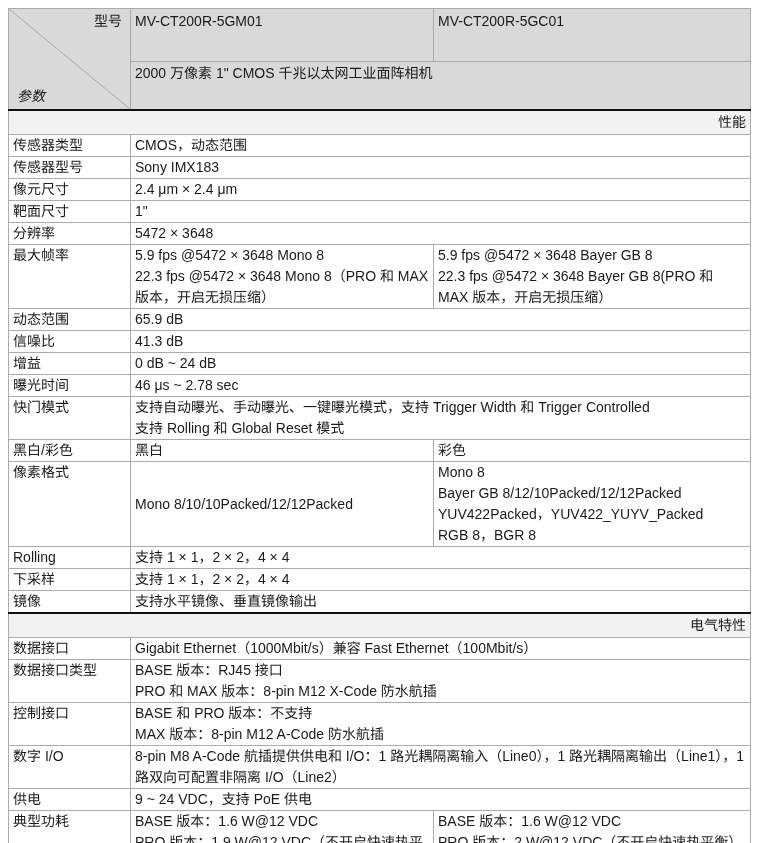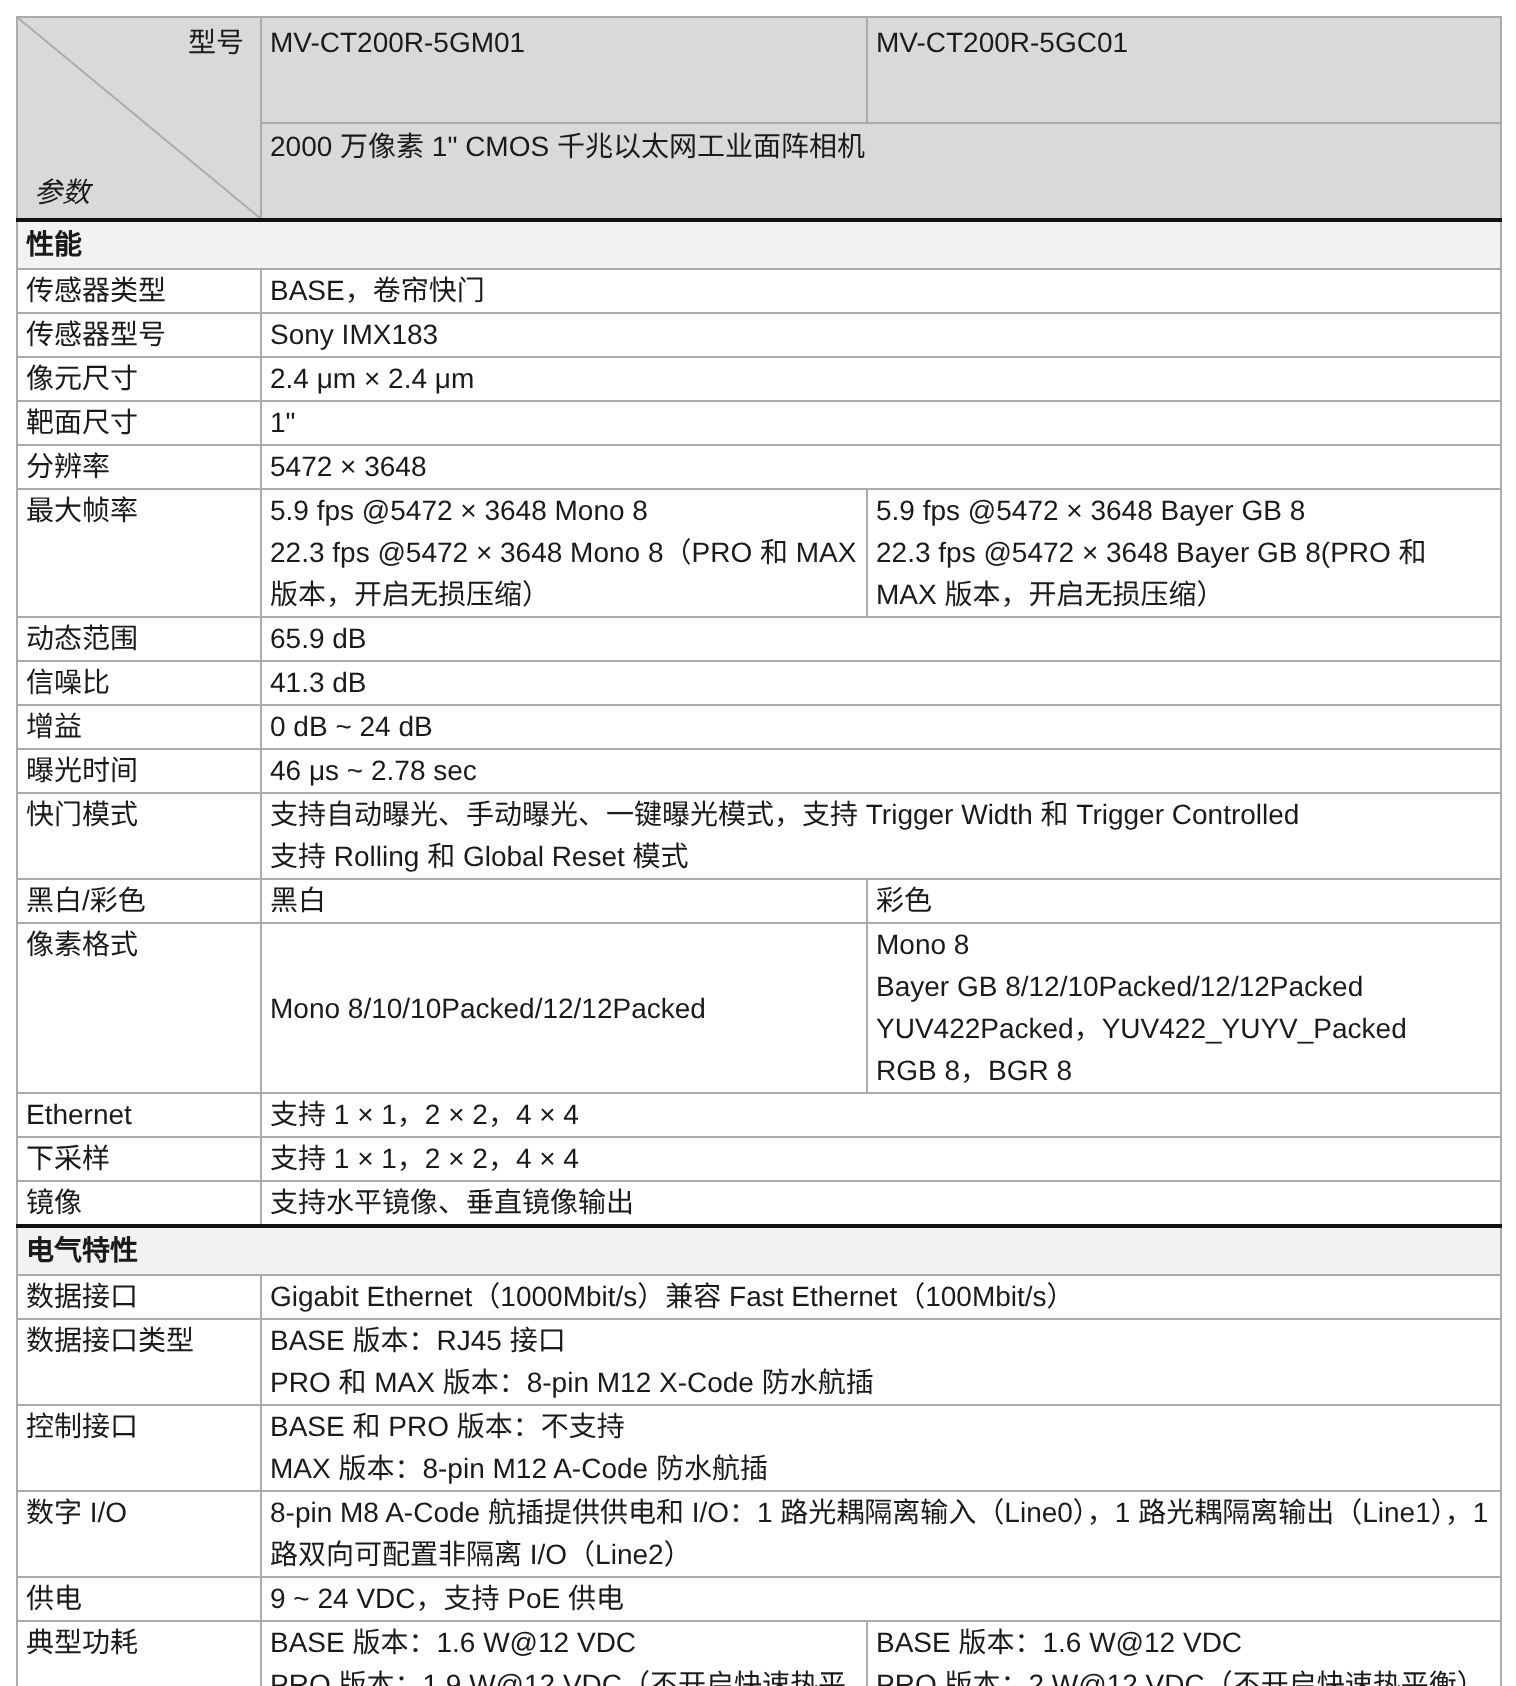--- a/index.html
+++ b/index.html
@@ -26,22 +26,22 @@
     vertical-align:top;
     white-space:pre-line;
     overflow:hidden;
   }
   tr.hdr td{background:var(--header-bg);}
   tr.hdr-top td{height:25px; line-height:25px;}
   tr.hdr-desc td{height:22px; line-height:22px;}
   tr.section td{
     background:var(--section-bg);
     border-top:2px solid var(--heavy-border);
-    font-weight:bold;
-    height:23px; line-height:23px;
+    font-weight:normal;
+    height:23px; line-height:23px;text-align:right;
   }
   td.vmid{vertical-align:middle;}
   tr.r1 td{height:22px;}
   
   td.diag-cell{position:relative; padding:0;margin-top:41px;}
   .diag-svg{position:absolute; left:0; top:0; width:100%; height:100%; display:block;}
   .diag-top{position:absolute; top:2px; right:8px; line-height:21px;}
   .diag-bottom{position:absolute; bottom:2px; left:8px; line-height:21px;font-style:italic;}
 </style>
 </head>
@@ -70,21 +70,21 @@
     <tr class="hdr hdr-desc">
       <td colspan="2">2000 万像素 1" CMOS 千兆以太网工业面阵相机</td>
     </tr>
 
     <tr class="section">
       <td colspan="3">性能</td>
     </tr>
 
     <tr class="r1">
       <td>传感器类型</td>
-      <td colspan="2">BASE，卷帘快门</td>
+      <td colspan="2">CMOS，动态范围</td>
     </tr>
     <tr class="r1">
       <td>传感器型号</td>
       <td colspan="2">Sony IMX183</td>
     </tr>
     <tr class="r1">
       <td>像元尺寸</td>
       <td colspan="2">2.4 μm × 2.4 μm</td>
     </tr>
     <tr class="r1">
@@ -130,21 +130,21 @@
     </tr>
     <tr>
       <td>像素格式</td>
       <td class="vmid">Mono 8/10/10Packed/12/12Packed</td>
       <td>Mono 8
 Bayer GB 8/12/10Packed/12/12Packed
 YUV422Packed，YUV422_YUYV_Packed
 RGB 8，BGR 8</td>
     </tr>
     <tr class="r1">
-      <td>Ethernet</td>
+      <td>Rolling</td>
       <td colspan="2">支持 1 × 1，2 × 2，4 × 4</td>
     </tr>
     <tr class="r1">
       <td>下采样</td>
       <td colspan="2">支持 1 × 1，2 × 2，4 × 4</td>
     </tr>
     <tr class="r1">
       <td>镜像</td>
       <td colspan="2">支持水平镜像、垂直镜像输出</td>
     </tr>

